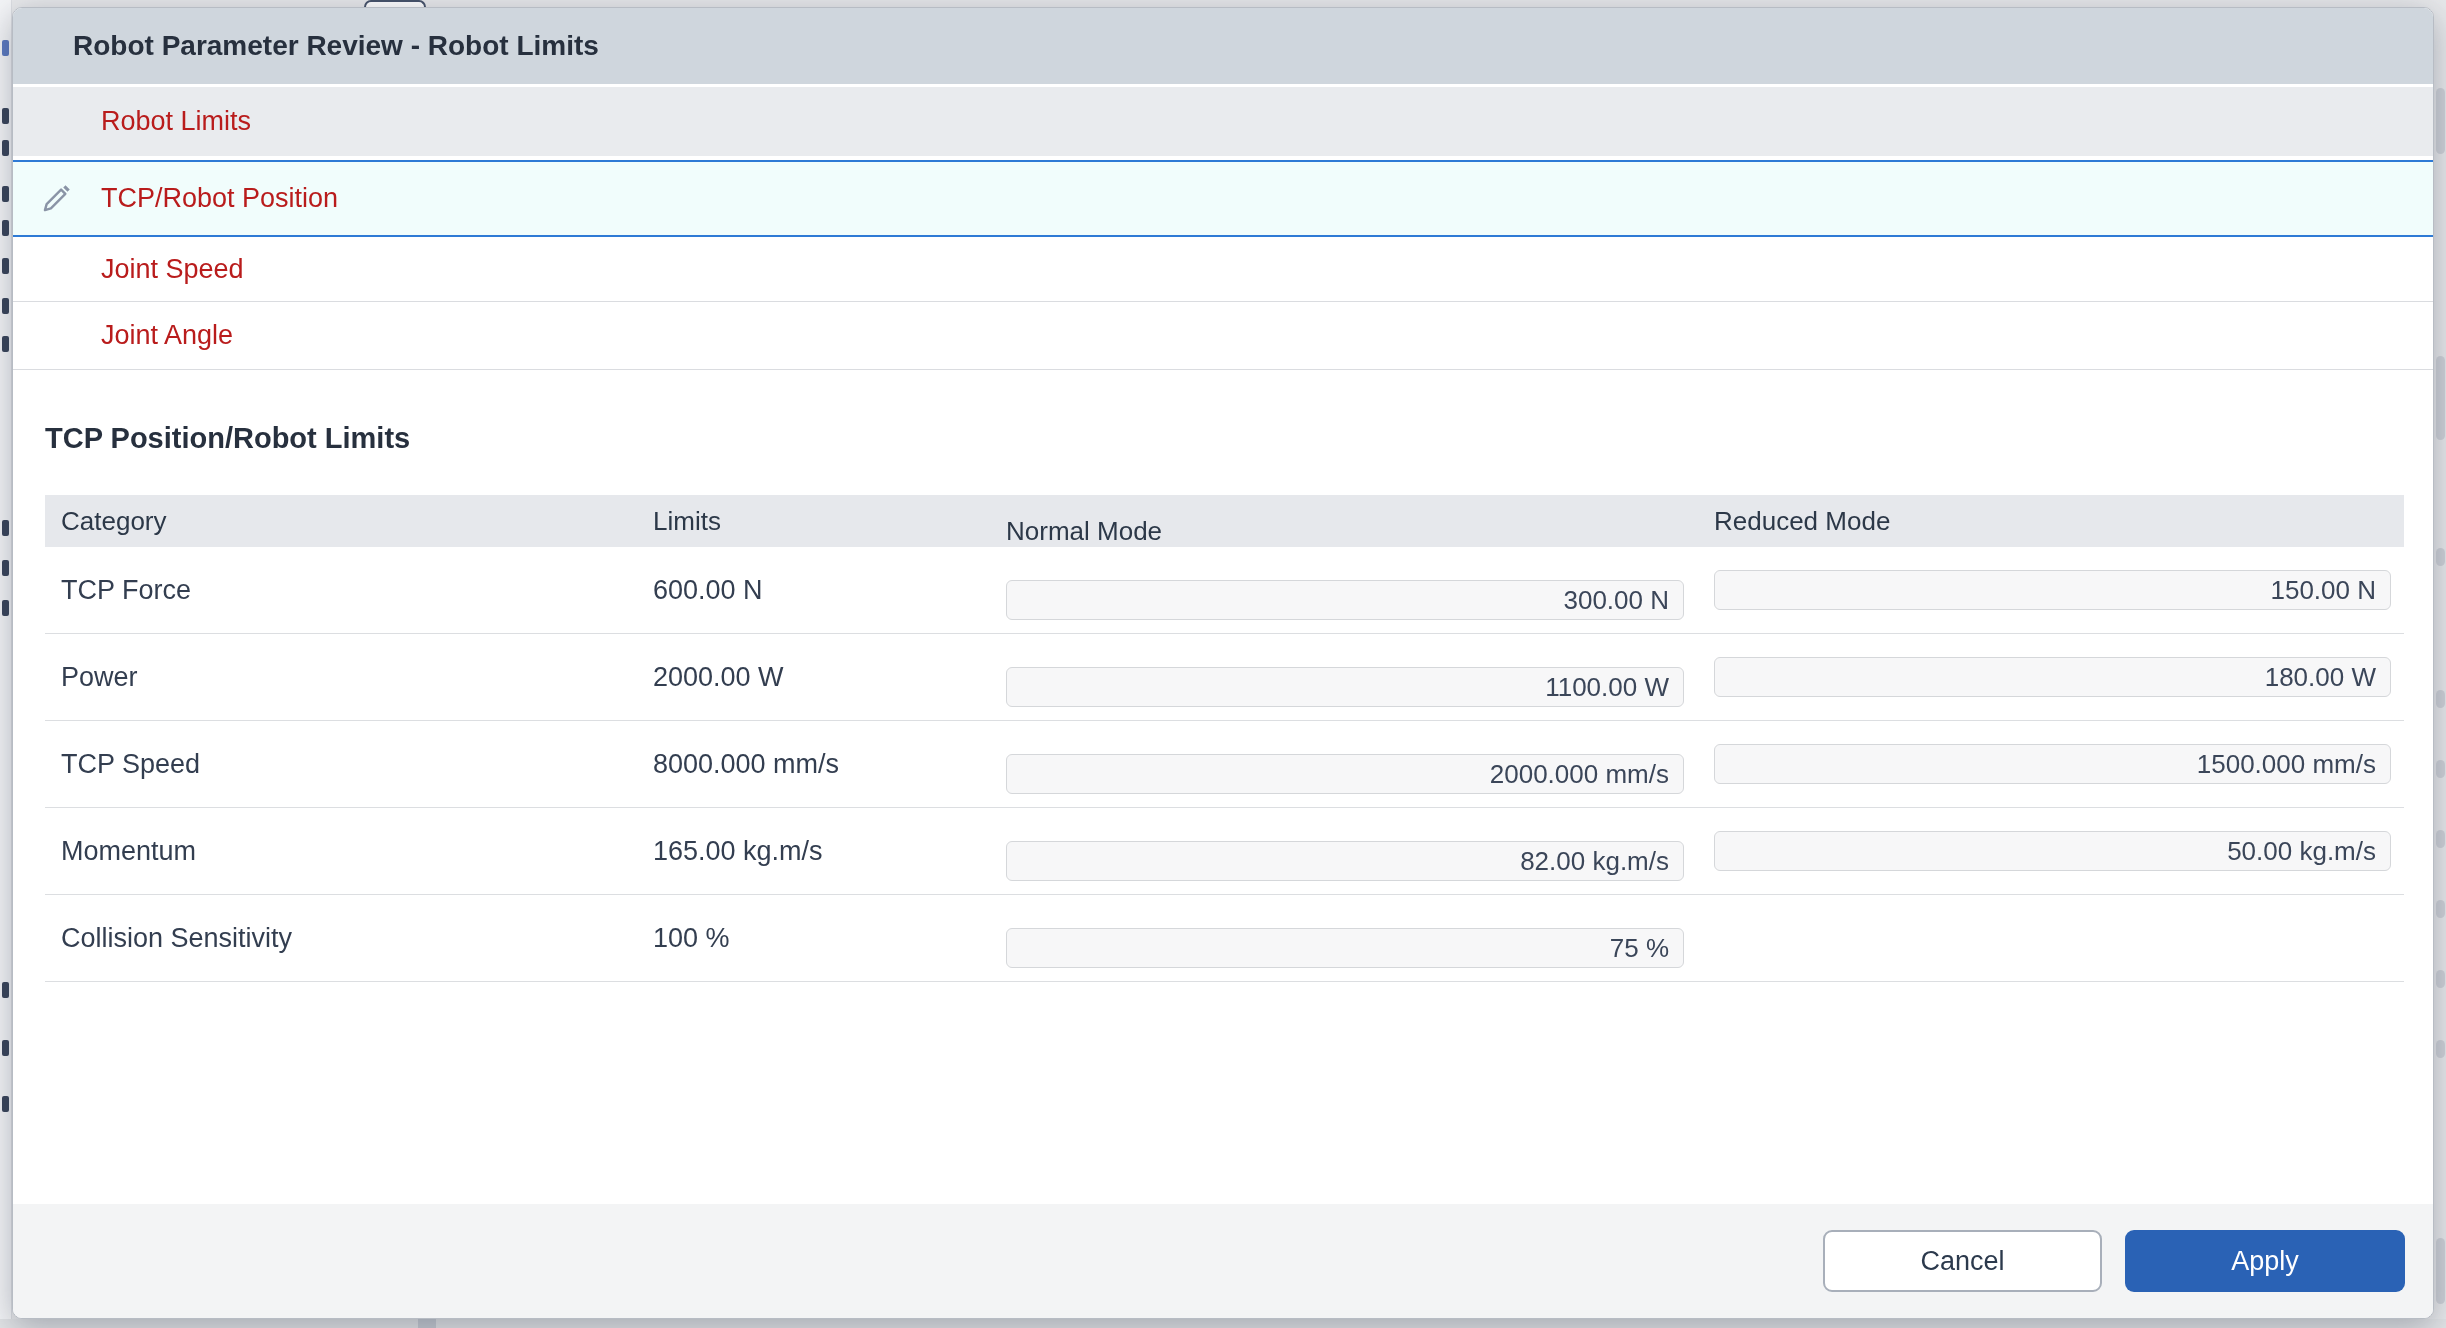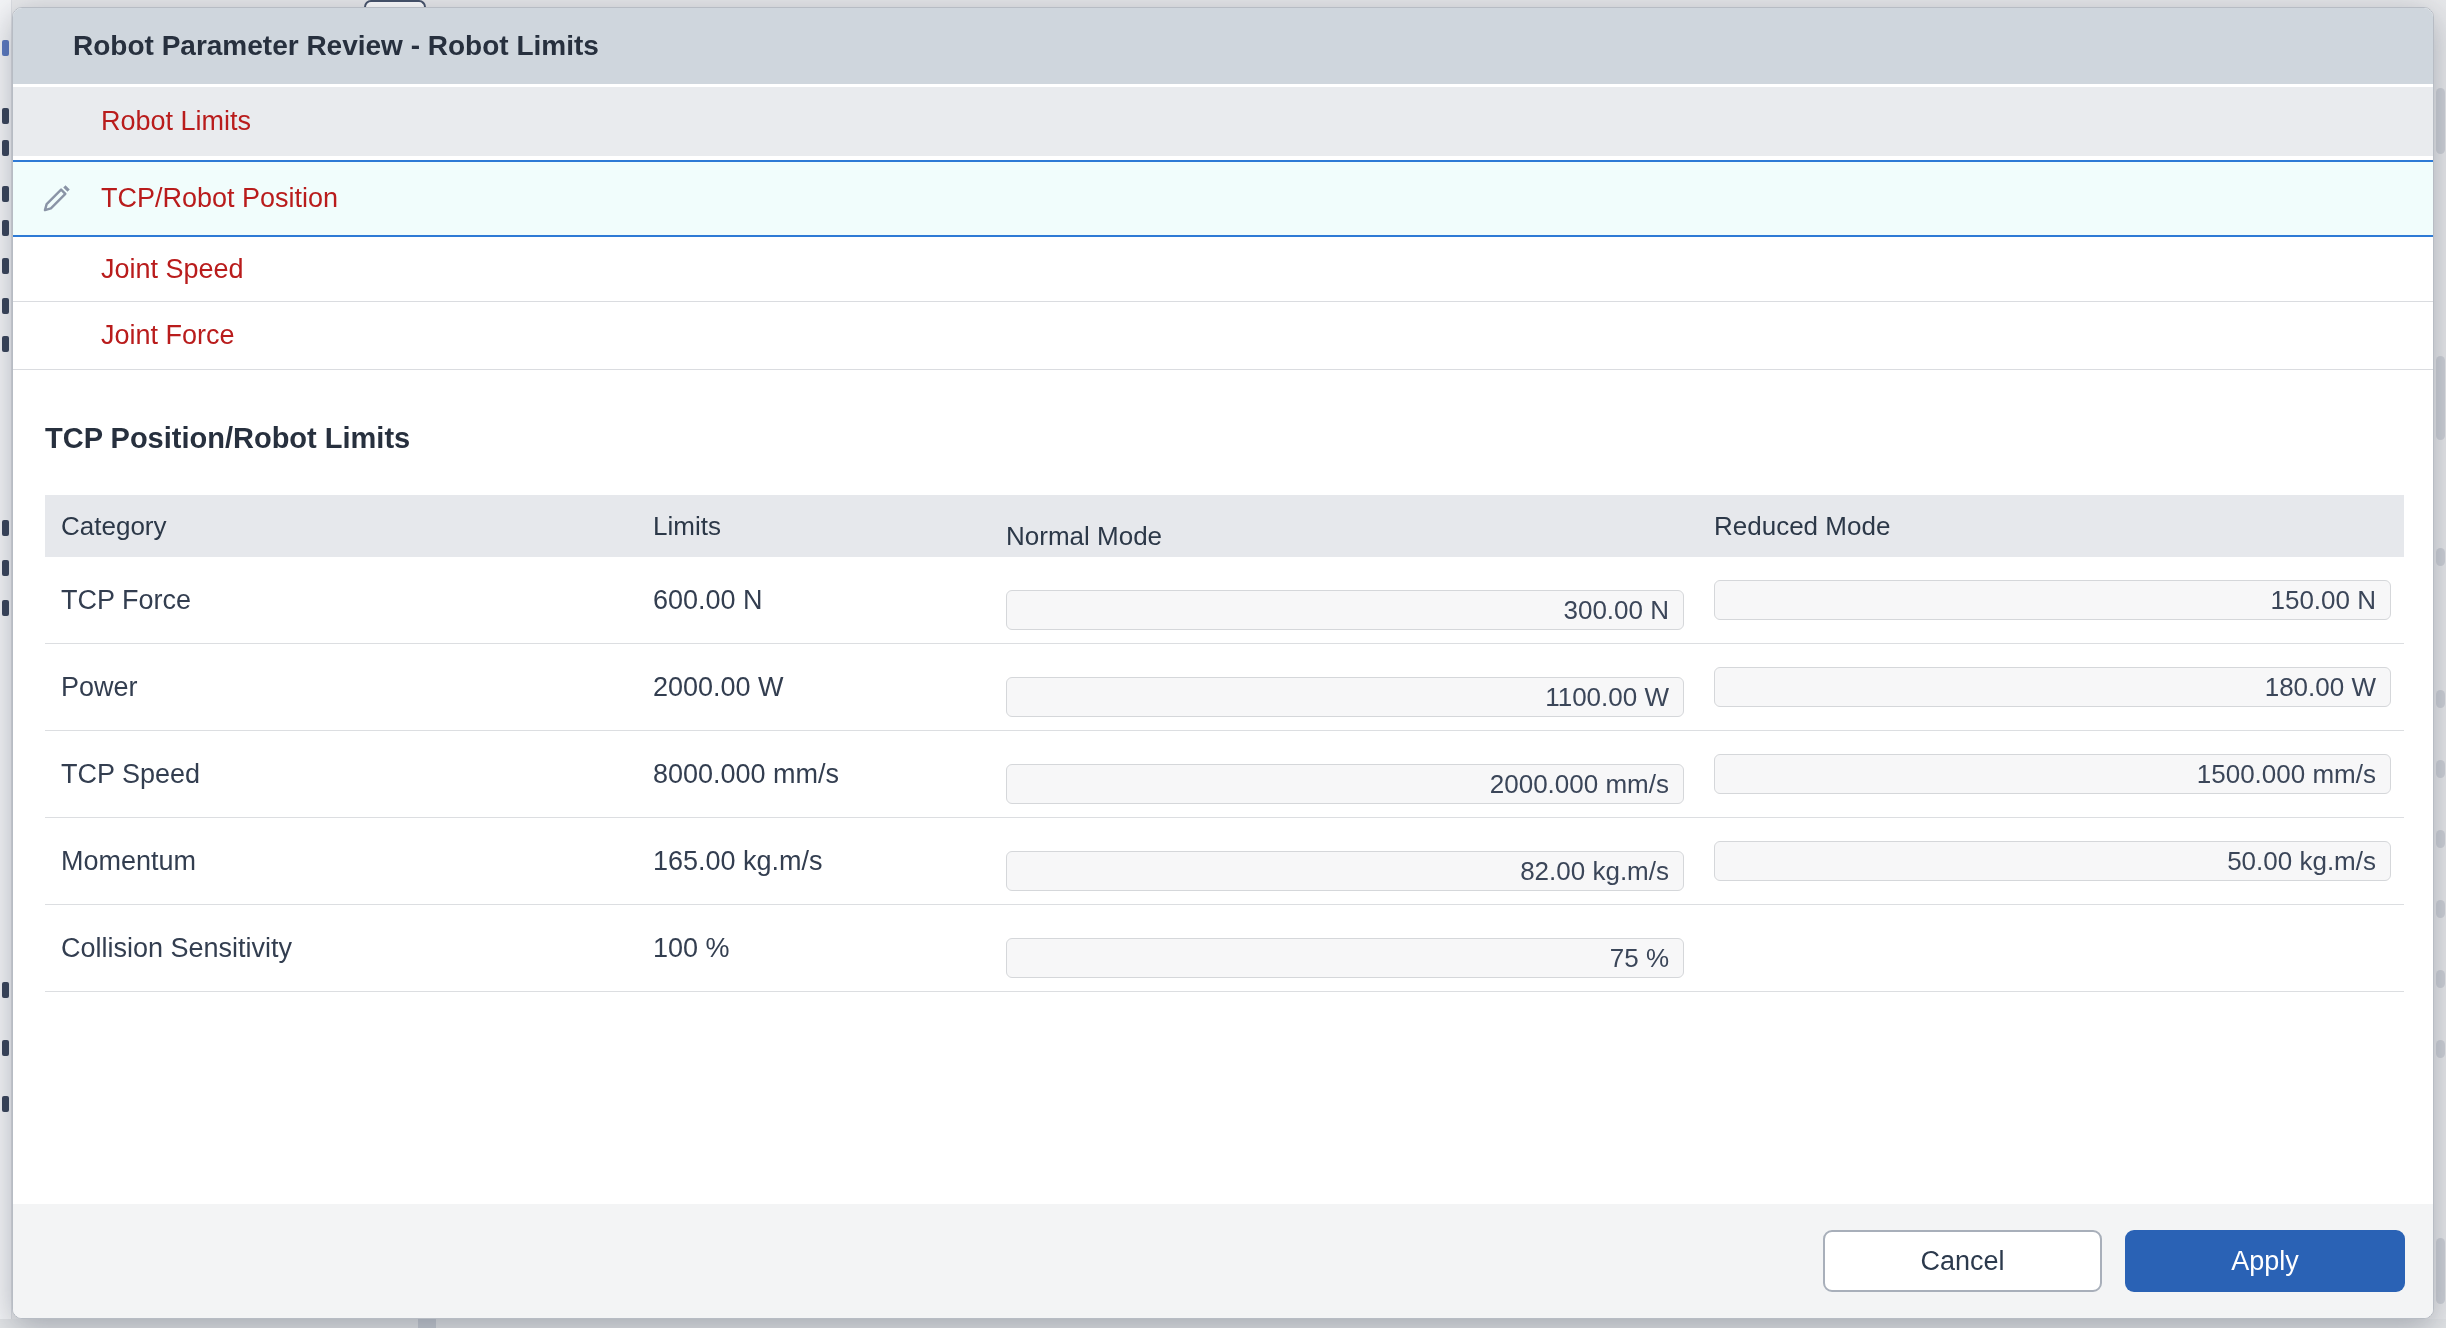--- a/index.html
+++ b/index.html
@@ -39,21 +39,21 @@
                       padding-left:23px; }
   .nav-row.plain { height:65px; flex:0 0 65px; background:#ffffff; border-bottom:1px solid #dadce0; }
   .nav-row.plain.last { height:68px; flex:0 0 68px; }
   .pencil-wrap { width:40px; height:40px; display:flex; align-items:center; justify-content:center; }
   .selected .nav-label { margin-left:25px; }
 
   .content { flex:1 1 auto; background:#ffffff; padding:52px 31px 0 32px; overflow:hidden; }
   .section-title { font-size:29px; font-weight:bold; color:#27303e; margin-bottom:40px; }
 
   .tbl { width:2359px; }
-  .tbl-header { display:flex; align-items:center; height:62px; background:#e6e8ec;
+  .tbl-header { display:flex; align-items:center; height:52px; background:#e6e8ec;
                 font-size:26px; color:#2c3848; }
   .tbl-row { display:flex; align-items:center; height:87px; border-bottom:1px solid #dcdee1;
              font-size:27px; color:#333e50; background:#ffffff; }
   .col-cat { width:592px; padding-left:16px; }
   .col-lim { width:355px; padding-left:16px; }
   .col-norm { width:710px; padding:0 18px 0 14px;margin-top:20px; }
   .col-red  { width:702px; padding:0 13px 0 12px; }
 
   .val-input { width:100%; height:40px; background:#f7f7f8; border:1px solid #d5d7da;
                border-radius:6px; text-align:right; padding-right:14px; font-size:26px;
@@ -122,21 +122,21 @@
         </svg>
       </span>
       <span class="nav-label">TCP/Robot Position</span>
     </div>
 
     <div class="nav-row plain">
       <span class="nav-label">Joint Speed</span>
     </div>
 
     <div class="nav-row plain last">
-      <span class="nav-label">Joint Force</span>
+      <span class="nav-label">Joint Angle</span>
     </div>
 
     <div class="content">
       <div class="section-title">TCP Position/Robot Limits</div>
 
       <div class="tbl">
         <div class="tbl-header">
           <div class="col-cat">Category</div>
           <div class="col-lim">Limits</div>
           <div class="col-norm">Normal Mode</div>

